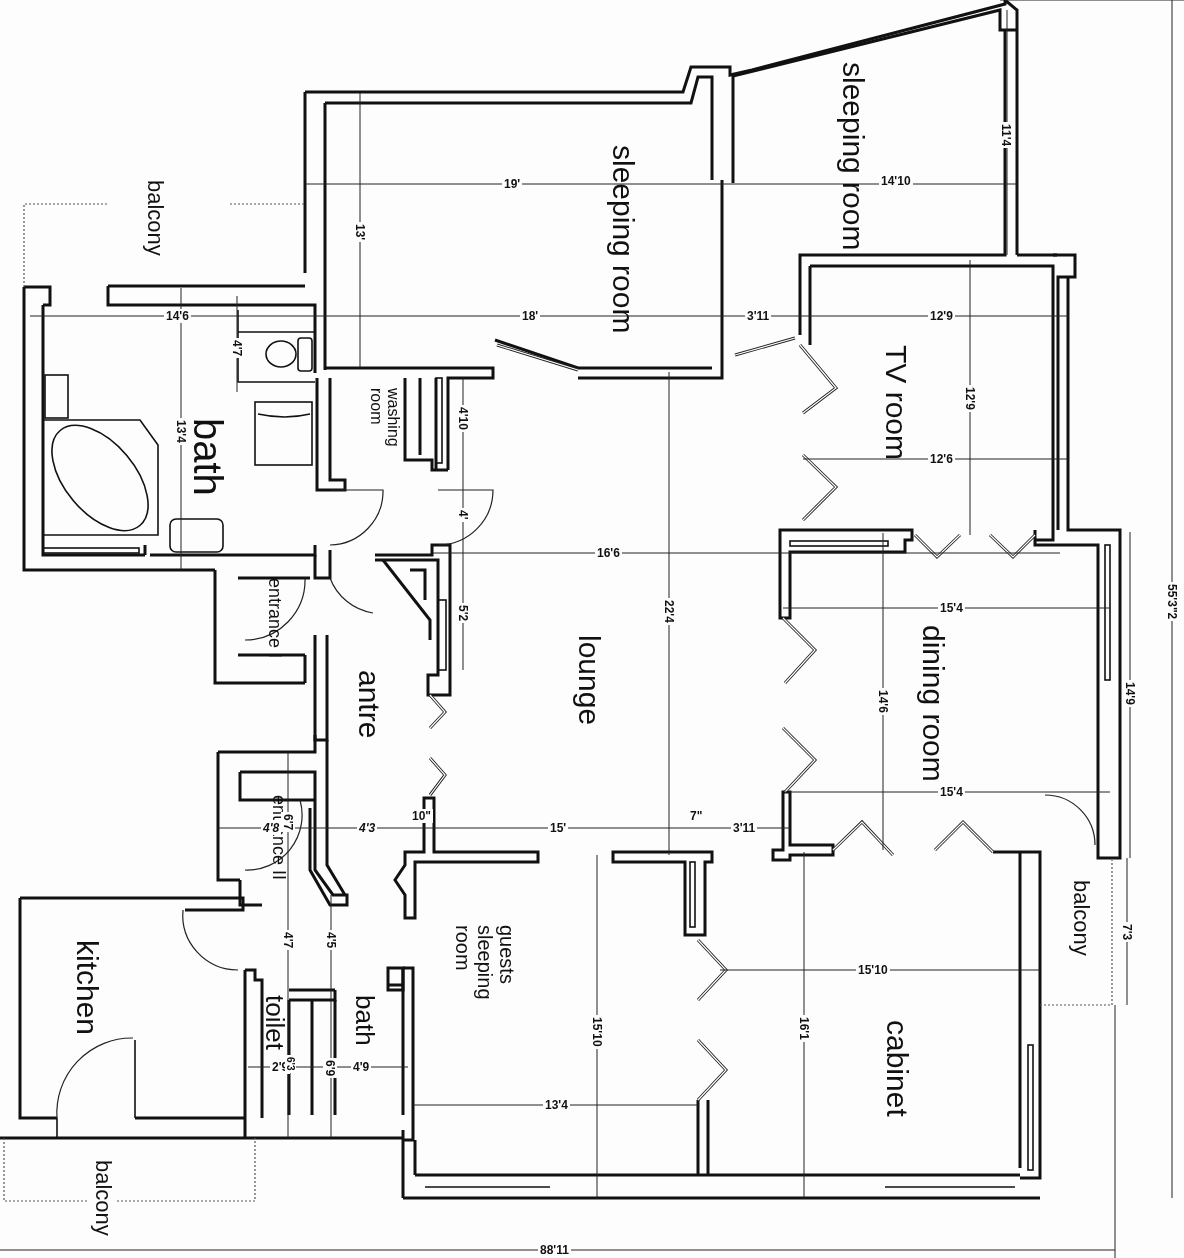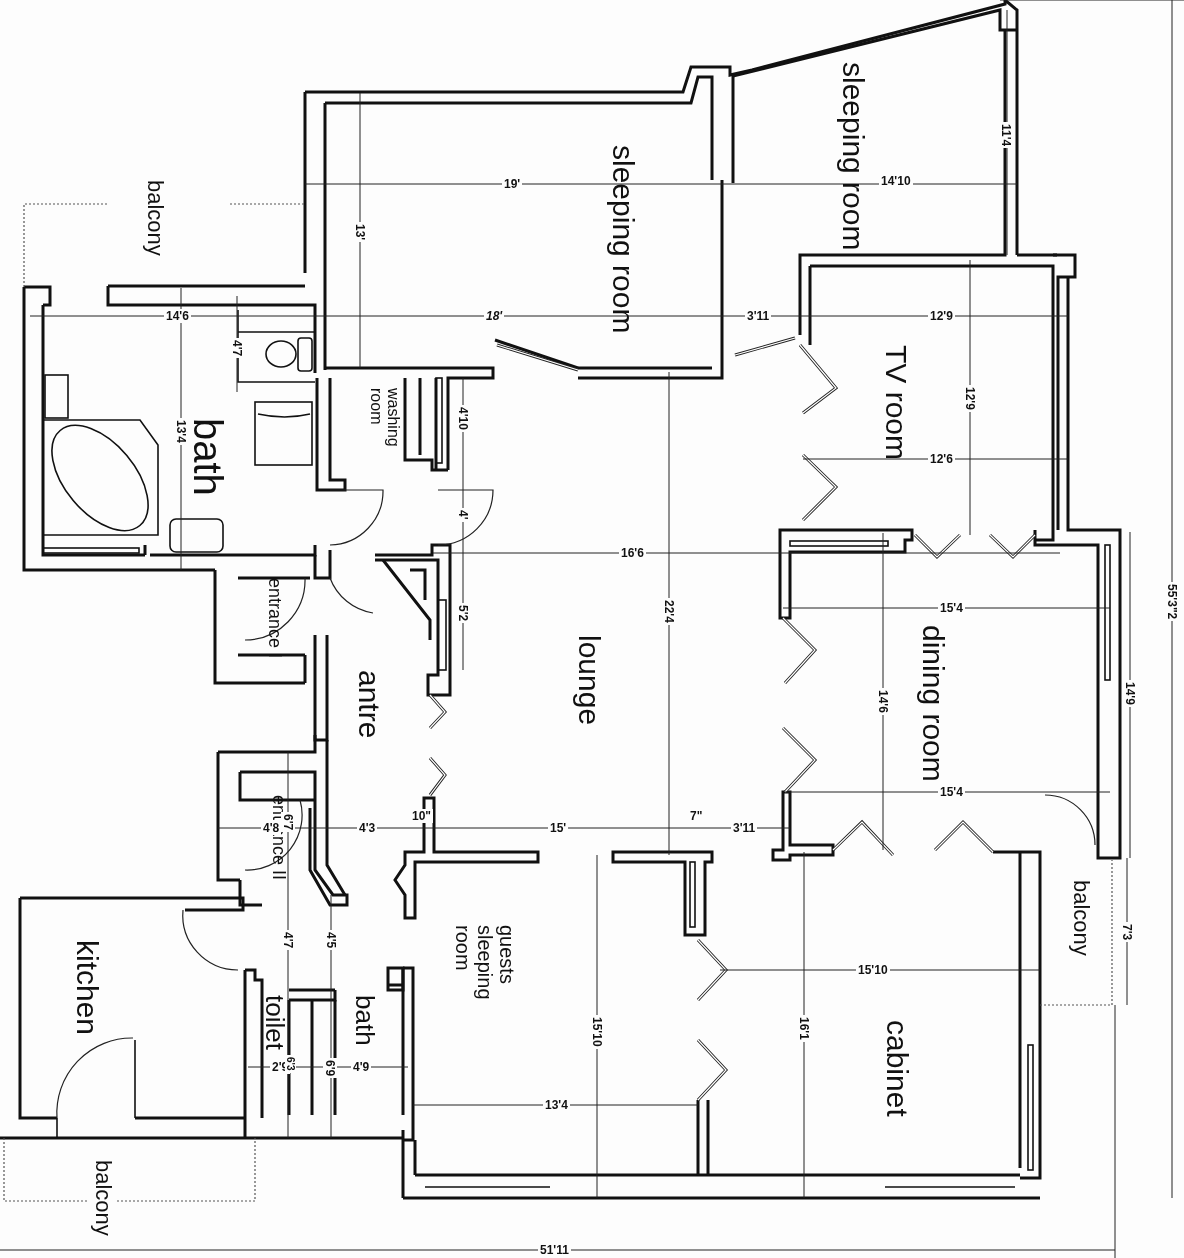--- a/index.html
+++ b/index.html
@@ -201,46 +201,46 @@
 <div class="lbl room rot" style="left:914px;top:1020px;">cabinet</div>
 <div class="lbl room-sm rot" style="left:114px;top:1160px;font-size:22px;">balcony</div>
 
 <div class="lbl dimt" style="left:502px;top:177px;">19'</div>
 <div class="lbl dimt rot" style="left:367px;top:222px;">13'</div>
 <div class="lbl dimt" style="left:863px;top:174px;margin-left:16px;">14'10</div>
 <div class="lbl dimt rot" style="left:1013px;top:122px;">11'4</div>
 <div class="lbl dimt" style="left:164px;top:309px;">14'6</div>
 <div class="lbl dimt rot" style="left:244px;top:338px;">4'7</div>
 <div class="lbl dimt rot" style="left:188px;top:418px;">13'4</div>
-<div class="lbl dimt" style="left:484px;top:309px;font-style:italic;">18'</div>
+<div class="lbl dimt" style="left:520px;top:309px;">18'</div>
 <div class="lbl dimt" style="left:745px;top:309px;">3'11</div>
 <div class="lbl dimt" style="left:928px;top:309px;">12'9</div>
 <div class="lbl dimt rot" style="left:977px;top:385px;">12'9</div>
 <div class="lbl dimt" style="left:928px;top:452px;">12'6</div>
 <div class="lbl dimt rot" style="left:470px;top:405px;">4'10</div>
 <div class="lbl dimt rot" style="left:470px;top:508px;">4'</div>
-<div class="lbl dimt" style="left:595px;top:546px;margin-left:24px;">16'6</div>
+<div class="lbl dimt" style="left:595px;top:546px;">16'6</div>
 <div class="lbl dimt rot" style="left:676px;top:598px;">22'4</div>
 <div class="lbl dimt rot" style="left:470px;top:603px;">5'2</div>
 <div class="lbl dimt" style="left:938px;top:601px;">15'4</div>
 <div class="lbl dimt rot" style="left:890px;top:688px;">14'6</div>
 <div class="lbl dimt" style="left:938px;top:785px;">15'4</div>
 <div class="lbl dimt rot" style="left:1137px;top:680px;">14'9</div>
 <div class="lbl dimt rot" style="left:1179px;top:582px;">55'3"2</div>
-<div class="lbl dimt" style="left:261px;top:821px;">4'8</div>
+<div class="lbl dimt" style="left:261px;top:821px;font-style:italic;">4'8</div>
 <div class="lbl dimt rot" style="left:295px;top:812px;">6'7</div>
-<div class="lbl dimt" style="left:357px;top:821px;">4'3</div>
+<div class="lbl dimt" style="left:357px;top:821px;font-style:italic;">4'3</div>
 <div class="lbl dimt" style="left:410px;top:809px;">10"</div>
 <div class="lbl dimt" style="left:548px;top:821px;">15'</div>
 <div class="lbl dimt" style="left:688px;top:809px;">7"</div>
 <div class="lbl dimt" style="left:731px;top:821px;">3'11</div>
 <div class="lbl dimt" style="left:856px;top:963px;">15'10</div>
 <div class="lbl dimt rot" style="left:1134px;top:922px;">7'3</div>
 <div class="lbl dimt rot" style="left:604px;top:1015px;">15'10</div>
 <div class="lbl dimt rot" style="left:811px;top:1015px;">16'1</div>
 <div class="lbl dimt" style="left:543px;top:1098px;">13'4</div>
 <div class="lbl dimt rot" style="left:295px;top:930px;">4'7</div>
 <div class="lbl dimt rot" style="left:338px;top:930px;">4'5</div>
 <div class="lbl dimt" style="left:270px;top:1060px;">2'9</div>
 <div class="lbl dimt rot" style="left:296px;top:1055px;font-size:10px;">6'3</div>
 <div class="lbl dimt rot" style="left:337px;top:1058px;">6'9</div>
 <div class="lbl dimt" style="left:351px;top:1060px;">4'9</div>
-<div class="lbl dimt" style="left:538px;top:1243px;">51'11</div>
+<div class="lbl dimt" style="left:538px;top:1243px;">88'11</div>
 
 </body></html>

